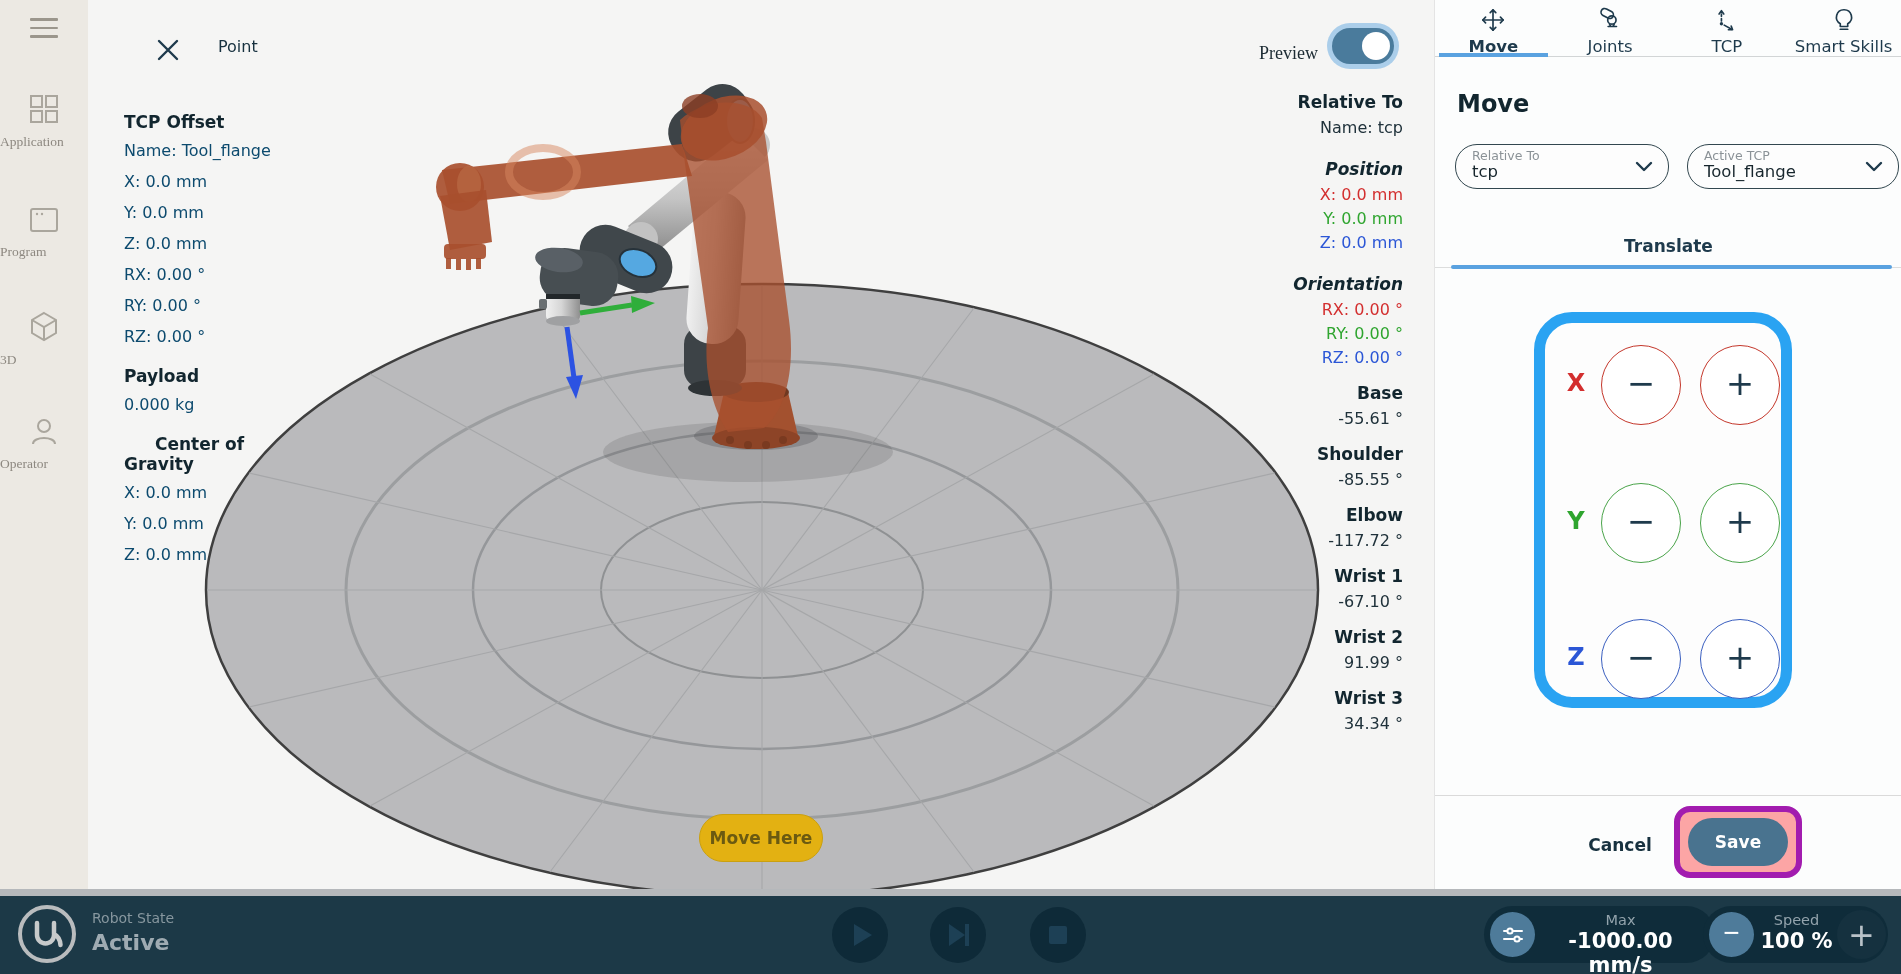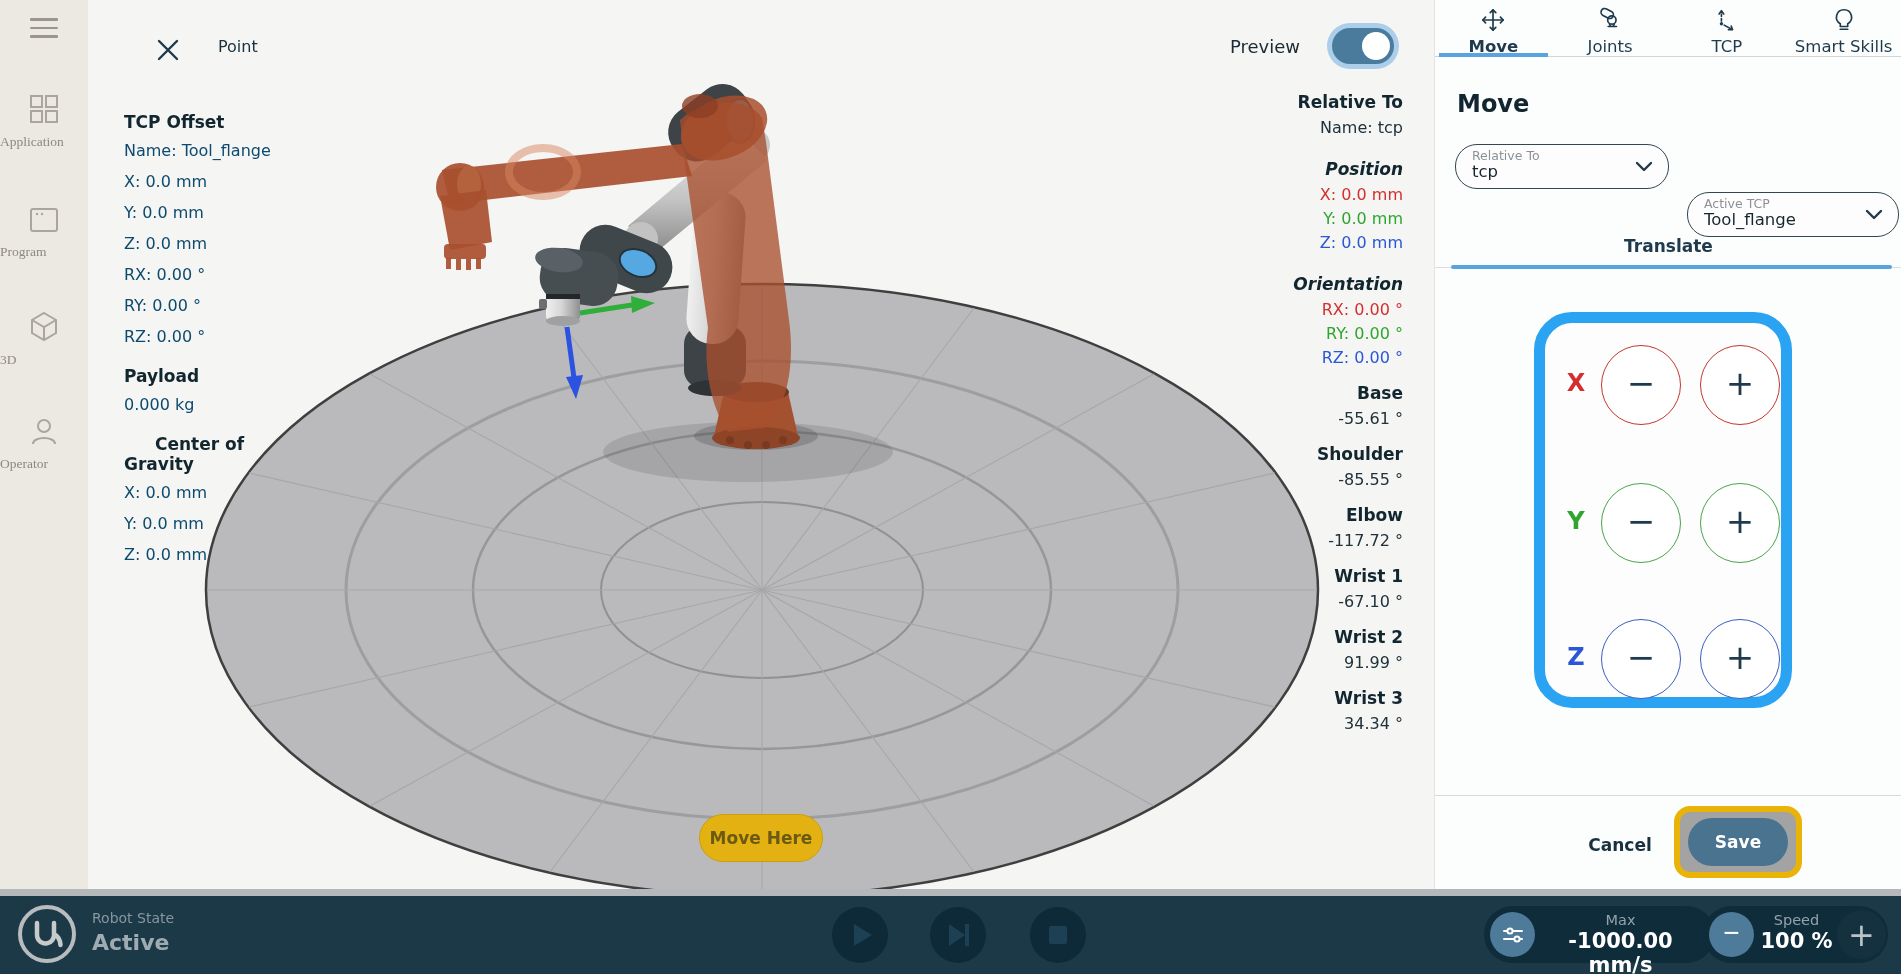--- a/index.html
+++ b/index.html
@@ -20,21 +20,21 @@
   .main { position:absolute; left:88px; top:0; width:1346px; height:889px; background:#f5f5f4; }
   .scene { position:absolute; left:0; top:0; }
   .close-btn { position:absolute; left:64px; top:34px; width:32px; height:32px; cursor:pointer; z-index:5; }
   .page-title { position:absolute; left:130px; top:37px; font-size:16px; color:#17313f; z-index:5; }
 
   .info-left { position:absolute; left:36px; top:112px; z-index:4; width:180px; }
   .h-sec { font-size:17px; font-weight:700; color:#12262f; margin-bottom:9px; }
   .info-line { font-size:16px; color:#0c4a6e; margin-bottom:12px; }
   .sec-gap { margin-top:20px; }
 
-  .preview-wrap { position:absolute; right:40px; top:28px; display:flex; align-items:center; gap:32px; z-index:6; }
+  .preview-wrap { position:absolute; right:40px; top:28px; display:flex; align-items:flex-end; gap:14px; z-index:6;font-family:Liberation Serif, serif; }
   .preview-label { font-size:18px; color:#1c2b33; }
   .toggle { position:relative; width:62px; height:36px; border-radius:19px; background:#4a7b9c;
     box-shadow:0 0 0 5px #abceea; cursor:pointer; }
   .toggle .knob { position:absolute; right:4px; top:4px; width:28px; height:28px; border-radius:50%; background:#fff; }
 
   .info-right { position:absolute; right:31px; top:92px; z-index:4; text-align:right; width:200px; }
   .ir-h { font-size:17px; font-weight:700; color:#12262f; margin-bottom:6px; }
   .ir-v { font-size:16px; color:#20323b; margin-bottom:5px; }
   .gap18 { margin-top:22px;font-style:italic; }
   .gap14 { margin-top:16px; }
@@ -54,21 +54,21 @@
   .tab .tab-label { font-size:16.5px; margin-top:4px; color:#1e3a4c; }
   .tab.active .tab-label { font-weight:700; }
   .tab.active::after { content:""; position:absolute; left:4px; right:4px; bottom:-1px; height:4px; background:#5aa2e0; }
   .tab-ico { stroke:#1e3a4c; fill:none; stroke-width:1.8; stroke-linecap:round; stroke-linejoin:round; }
 
   .panel-title { position:absolute; left:22px; top:90px; font-size:24px; font-weight:700; color:#12262f; }
 
   .dd { position:absolute; top:144px; height:45px; border:1.5px solid #32474f; border-radius:22px;
     background:#fdfdfd; padding:4px 14px 0 16px; cursor:pointer; }
   .dd.dd1 { left:20px;  width:214px; }
-  .dd.dd2 { left:252px; width:212px;margin-top:48px; }
+  .dd.dd2 { left:252px; width:212px; }
   .dd-label { font-size:12.5px; color:#8b9297; line-height:13px; }
   .dd-value { font-size:16.5px; color:#17262d; line-height:20px; }
   .dd-chevron { position:absolute; right:14px; top:15px; }
 
   .subtabs { position:absolute; left:0; top:224px; width:467px; height:44px; border-bottom:1px solid #dcdddd; display:flex; }
   .subtab { flex:1 1 0; display:flex; align-items:center; justify-content:center; font-size:17px; color:#1e3a4c; position:relative; cursor:pointer; }
   .subtab.active { font-weight:700; }
   .subtab.active::after { content:""; position:absolute; left:16px; right:10px; bottom:-2px; height:4px; background:#5aa2e0; border-radius:2px; }
 
   .jog-box { position:absolute; left:99px; top:312px; width:258px; height:396px; border:11px solid #2aa3f2; border-radius:38px; background:#fdfdfd; }
@@ -77,22 +77,22 @@
   .axis-label { position:absolute; left:16px; top:24px; width:30px; font-size:24px; font-weight:700; text-align:center; }
   .jog-btn { position:absolute; top:0; width:80px; height:80px; border-radius:50%; background:#fff; border:1.5px solid;
     font-size:34px; color:#1e3a4c; display:flex; align-items:center; justify-content:center; cursor:pointer;
     font-family:inherit; line-height:1; padding-bottom:4px; }
   .jog-minus { left:56px; } .jog-plus { left:155px; }
   .bx { border-color:#c4372b !important; } .by { border-color:#4aa44a !important; } .bz { border-color:#3a5fc0 !important; }
 
   .panel-divider { position:absolute; left:0; top:795px; width:467px; height:1px; background:#dadada; }
   .cancel-btn { position:absolute; left:140px; top:830px; width:90px; height:30px; font-size:17px; font-weight:700;
     color:#17313f; background:none; border:none; cursor:pointer; font-family:inherit; }
-  .save-hl { position:absolute; left:239px; top:806px; width:128px; height:72px; border:6px solid #eab308; border-radius:16px;
-    background:#a3a3a3; display:flex; align-items:center; justify-content:center; }
+  .save-hl { position:absolute; left:239px; top:806px; width:128px; height:72px; border:6px solid #a21caf; border-radius:16px;
+    background:#fca5a5; display:flex; align-items:center; justify-content:center; }
   .save-btn { width:100px; height:48px; border-radius:24px; background:#49738f; color:#fff; font-size:17px; font-weight:700;
     border:none; cursor:pointer; font-family:inherit; }
 
   
   .prebar-strip { position:absolute; left:0; top:889px; width:1901px; height:7px; background:#b5b8bb; }
   .bottombar { position:absolute; left:0; top:896px; width:1901px; height:78px; background:#1c3947; }
   .ur-logo { position:absolute; left:18px; top:9px; width:58px; height:58px; border-radius:50%; border:4.5px solid #b9bcbe; }
   .state-block { position:absolute; left:92px; top:14px; }
   .state-label { font-size:14px; color:#87979f; }
   .state-value { font-size:22px; font-weight:700; color:#9fabb2; margin-top:4px; }

